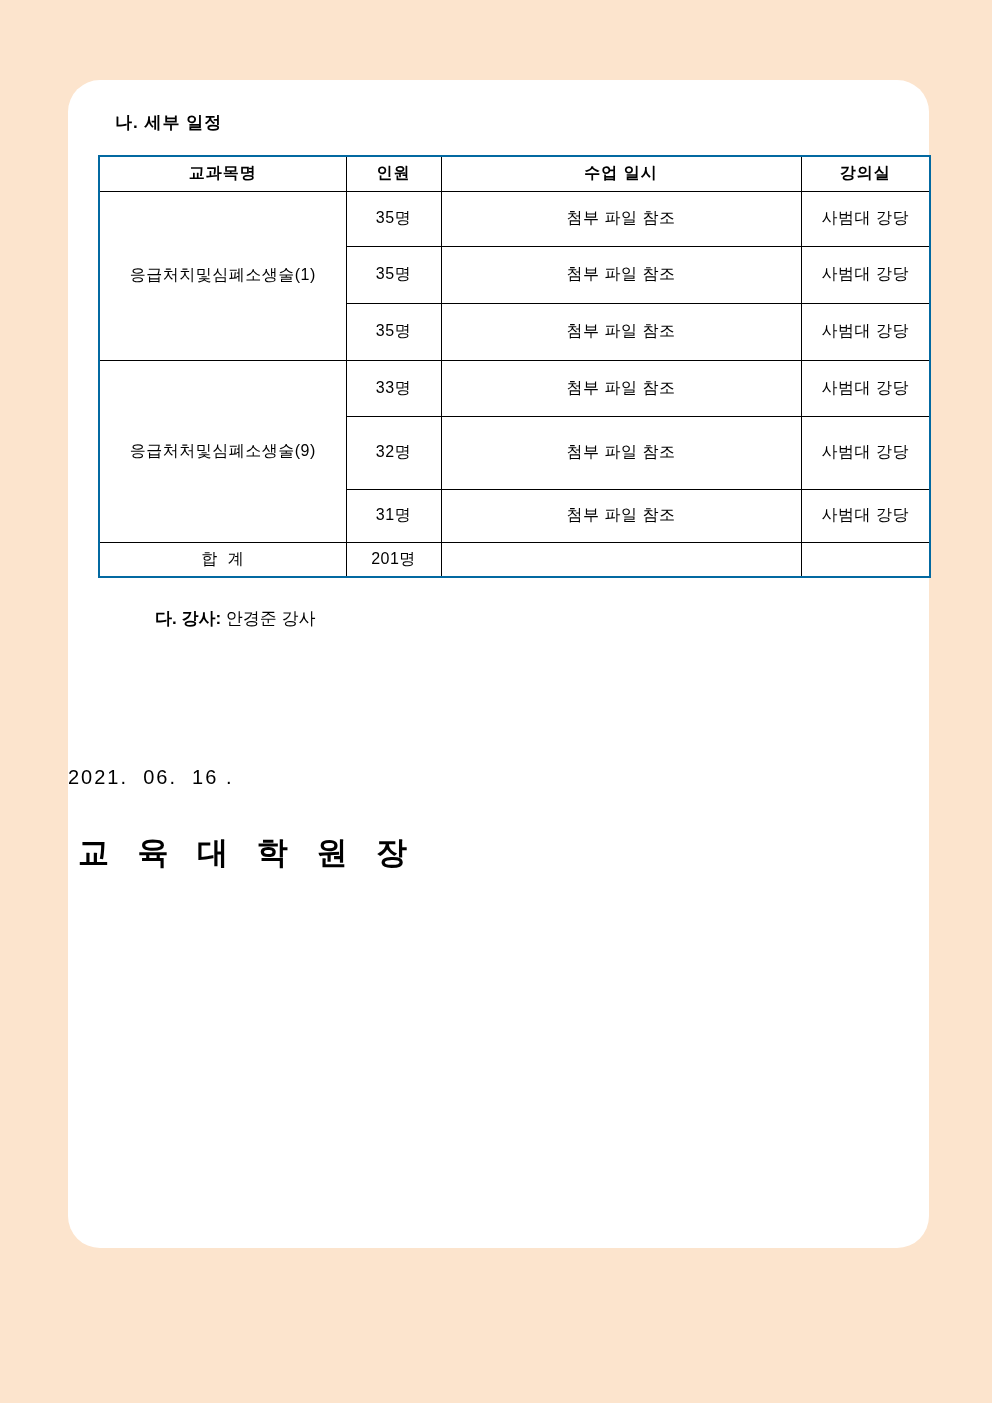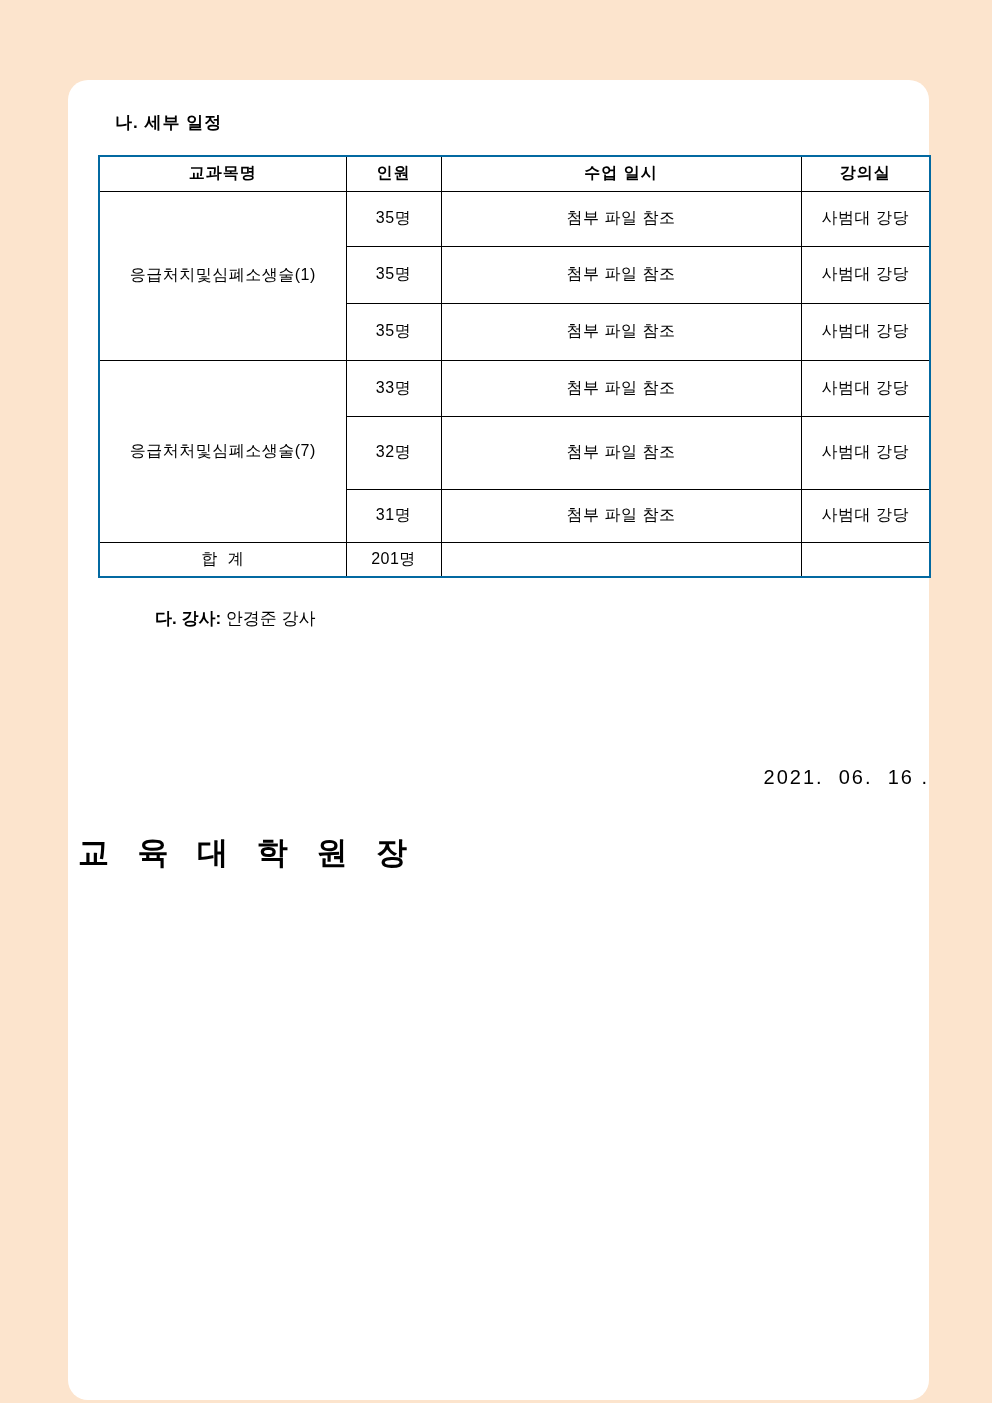--- a/index.html
+++ b/index.html
@@ -6,23 +6,23 @@
   html, body { width: 992px; height: 1403px; }
   body {
     background: #fce4cd;
     font-family: "Liberation Sans", "DejaVu Sans", sans-serif;
     color: #000;
     position: relative;
   }
   .card {
     position: absolute;
     left: 68px; top: 80px;
-    width: 861px; height: 1320px;
+    width: 861px; height: 1168px;
     background: #ffffff;
-    border-radius: 20px;
+    border-radius: 32px;
   }
   .section-title {
     position: absolute;
     left: 47px; top: 31px;
     font-size: 17px;
     font-weight: bold;
     letter-spacing: 1px;
     white-space: pre;
   }
   table.schedule {
@@ -62,21 +62,21 @@
     position: absolute;
     left: 22px; top: 598px;
     font-size: 17px;
     letter-spacing: 0.5px;
     white-space: pre;
   }
   .date-line {
     position: absolute;
     left: 0; top: 686px;
     width: 100%;
-    text-align: right;
+    text-align: left;
     font-size: 20px;
     letter-spacing: 2px;
     white-space: pre;
   }
   .signature-line {
     position: absolute;
     left: 0; top: 752px;
     width: 100%;
     text-align: left;
     font-size: 31px;
@@ -117,21 +117,21 @@
       <td>35명</td>
       <td>첨부 파일 참조</td>
       <td>사범대 강당</td>
     </tr>
     <tr class="h57">
       <td>35명</td>
       <td>첨부 파일 참조</td>
       <td>사범대 강당</td>
     </tr>
     <tr class="h56">
-      <td class="course-cell" rowspan="3">응급처처및심폐소생술(7)</td>
+      <td class="course-cell" rowspan="3">응급처처및심폐소생술(9)</td>
       <td>33명</td>
       <td>첨부 파일 참조</td>
       <td>사범대 강당</td>
     </tr>
     <tr class="h73">
       <td>32명</td>
       <td>첨부 파일 참조</td>
       <td>사범대 강당</td>
     </tr>
     <tr class="h53">

